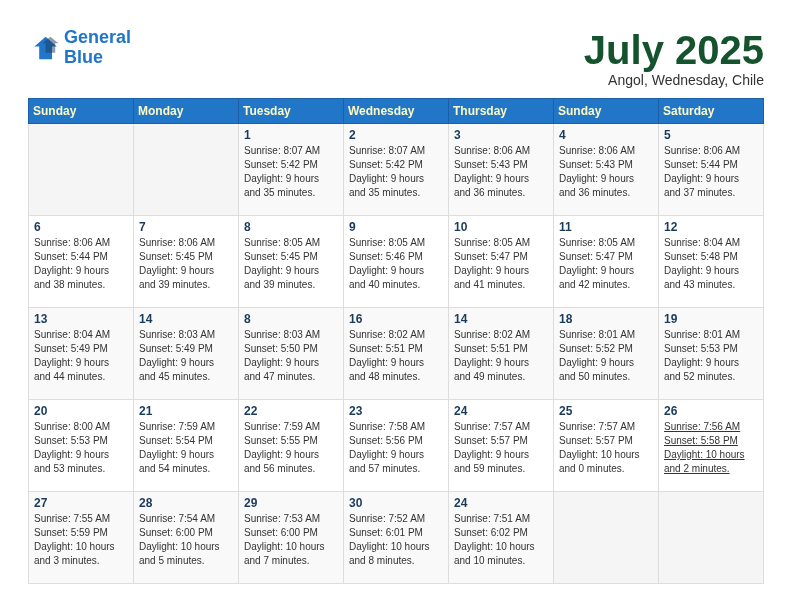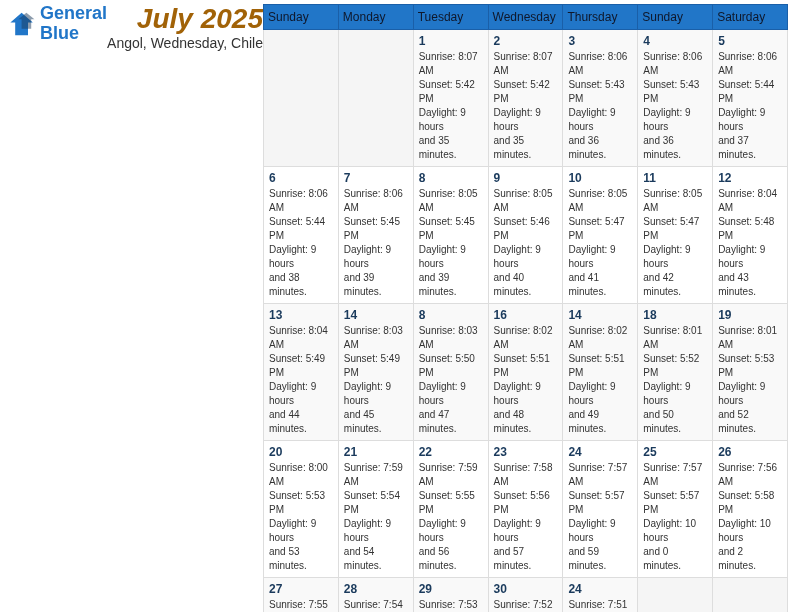--- a/index.html
+++ b/index.html
@@ -6,23 +6,23 @@
     body {
       width: 792px;
       height: 612px;
       font-family: Arial, sans-serif;
       background: #fff;
       overflow: hidden;
     }
     .page {
       width: 792px;
       height: 612px;
-      padding: 4px;
+      padding: 28px;
       display: flex;
-      flex-direction: row;
+      flex-direction: column;
     }
     .header {
       display: flex;
       justify-content: space-between;
       align-items: flex-start;
       margin-bottom: 10px;
     }
     .logo {
       display: flex;
       align-items: center;
@@ -38,42 +38,41 @@
     }
     .logo-icon {
       width: 32px;
       height: 32px;
       margin-right: 4px;
     }
     .title-block {
       text-align: right;
     }
     .month-title {
-      font-size: 28px;
+      font-size: 40px;
       font-weight: bold;
-      color: #a16207;
+      color: #14532d;
       line-height: 1.1;
-      font-style: italic;
     }
     .subtitle {
       font-size: 14px;
       color: #333;
     }
     .calendar {
       flex: 1;
       border: 1px solid #ccc;
       border-collapse: collapse;
       width: 100%;
       table-layout: fixed;
     }
     .calendar th {
       background: #2176c8;
-      color: #0f172a;
+      color: #fef9c3;
       font-size: 12px;
-      font-weight: normal;
+      font-weight: bold;
       padding: 5px 4px;
       text-align: left;
       border: 1px solid #1a5fa8;
     }
     .calendar td {
       vertical-align: top;
       padding: 4px 5px;
       border: 1px solid #ddd;
       font-size: 10.5px;
       color: #333;
@@ -315,21 +314,21 @@
           </td>
           <td>
             <span class="day-num">25</span>
             <div class="day-info" style="white-space: pre-line;">Sunrise: 7:57 AM
 Sunset: 5:57 PM
 Daylight: 10 hours
 and 0 minutes.</div>
           </td>
           <td>
             <span class="day-num">26</span>
-            <div class="day-info" style="white-space: pre-line;">Sunrise: 7:56 AM
+            <div class="day-info" style="white-space: pre-line; text-decoration: underline;">Sunrise: 7:56 AM
 Sunset: 5:58 PM
 Daylight: 10 hours
 and 2 minutes.</div>
           </td>
         </tr>
         <tr>
           <td>
             <span class="day-num">27</span>
             <div class="day-info" style="white-space: pre-line;">Sunrise: 7:55 AM
 Sunset: 5:59 PM

